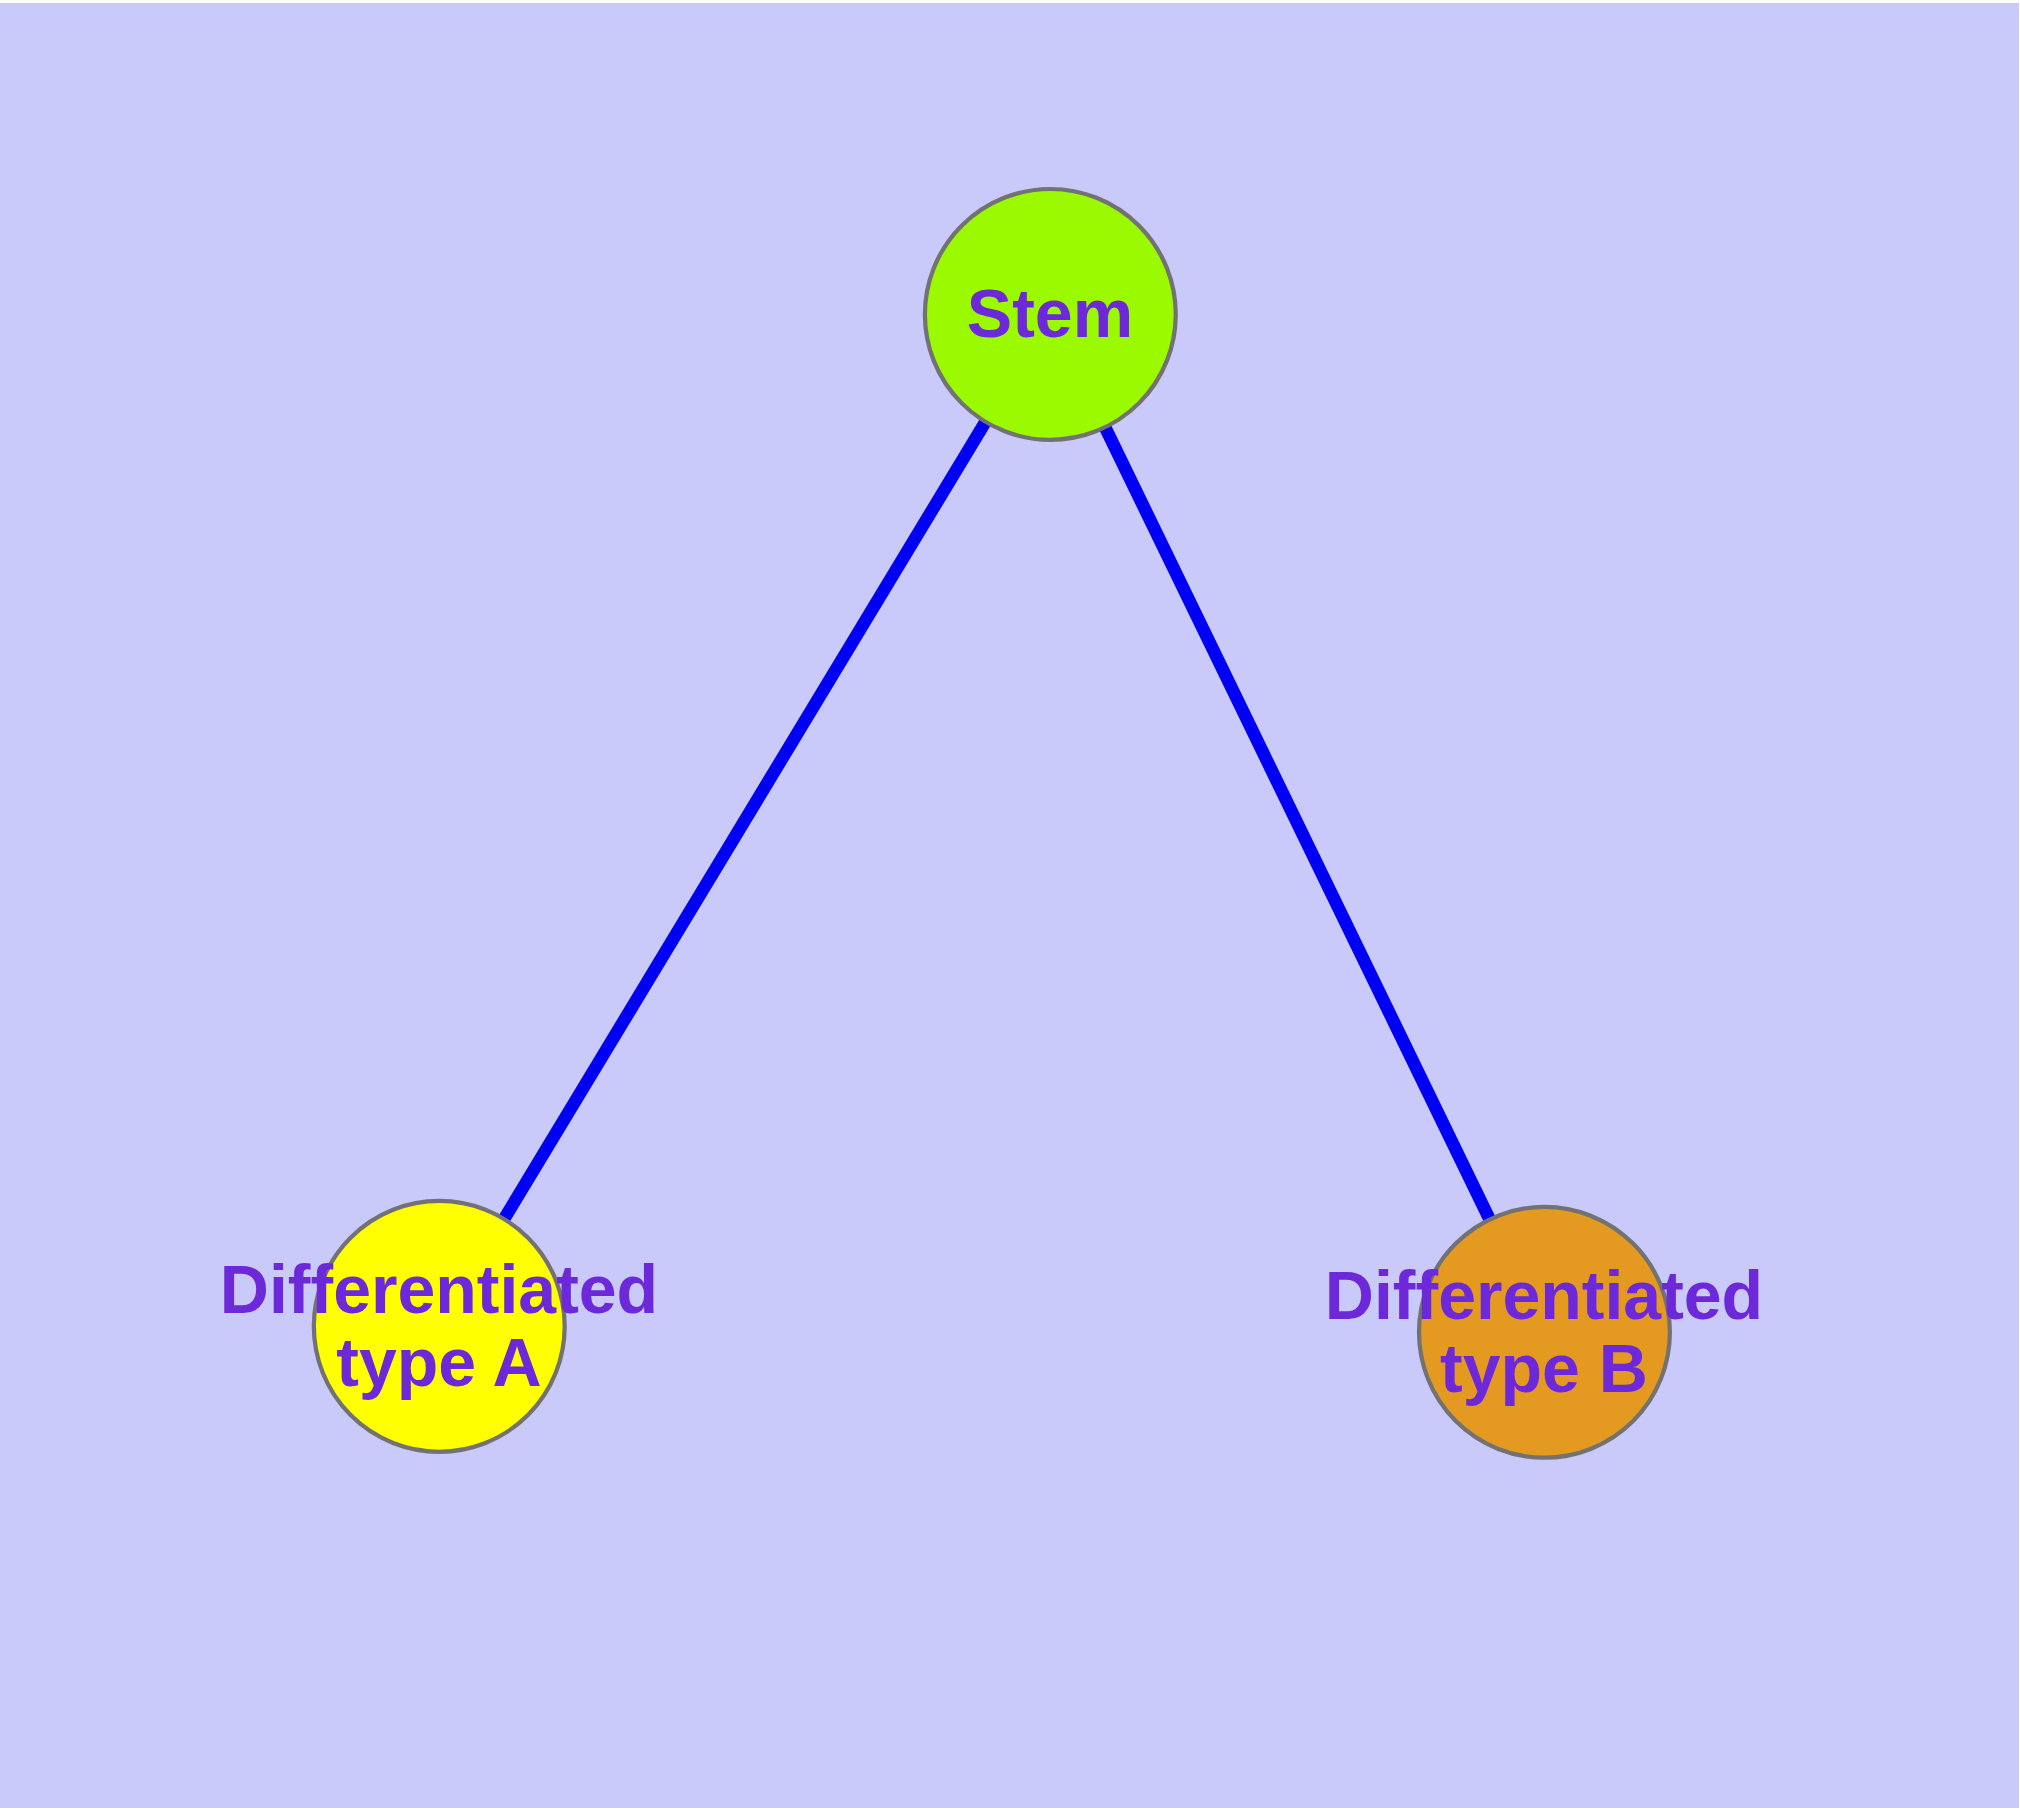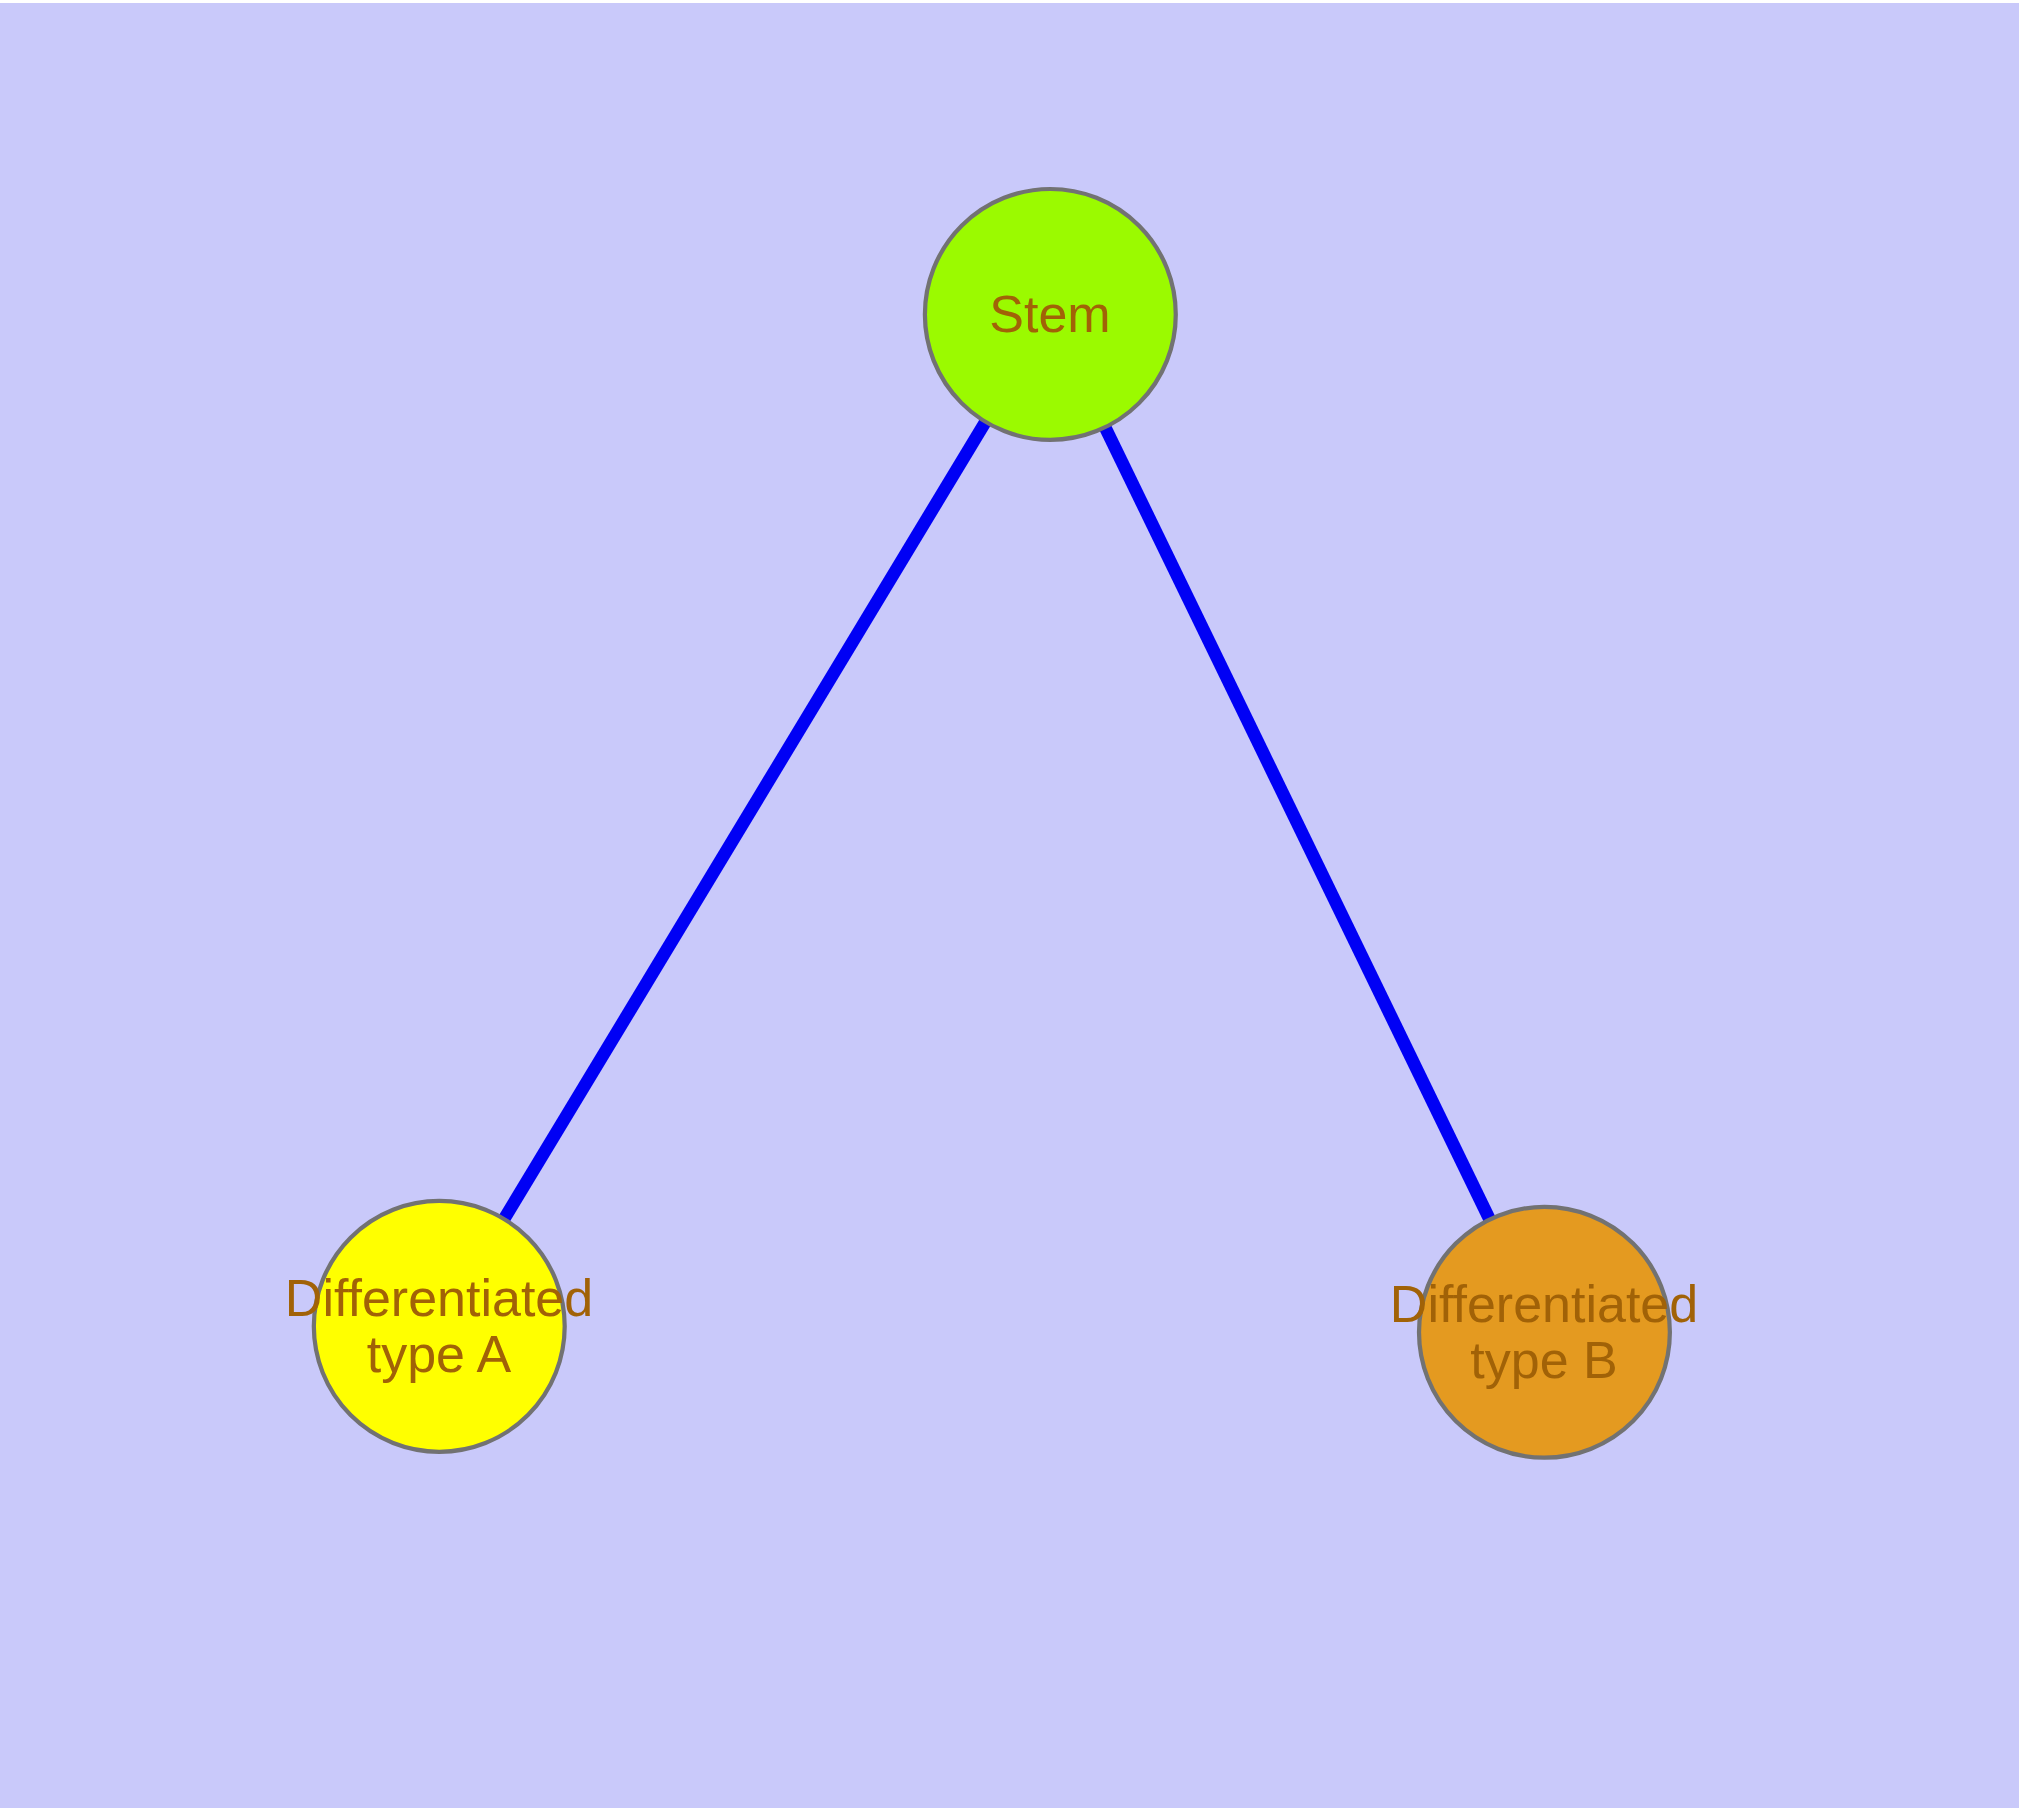--- a/index.html
+++ b/index.html
@@ -28,24 +28,24 @@
     top: 0;
     width: 2021px;
     height: 1812px;
   }
   .node-label {
     position: absolute;
     transform: translate(-50%, -50%);
     width: max-content;
     text-align: center;
     white-space: pre-line;
-    font-weight: 400;
-    font-size: 52px;
+    font-weight: 700;
+    font-size: 68px;
     line-height: 1.08;
-    color: #a16207;
+    color: #6d28d9;
     letter-spacing: 0;
   }
 </style>
 </head>
 <body>
 
 <div class="stage">
 
   <div class="plot-bg" style="background: rgb(201, 201, 250);"></div>
 

